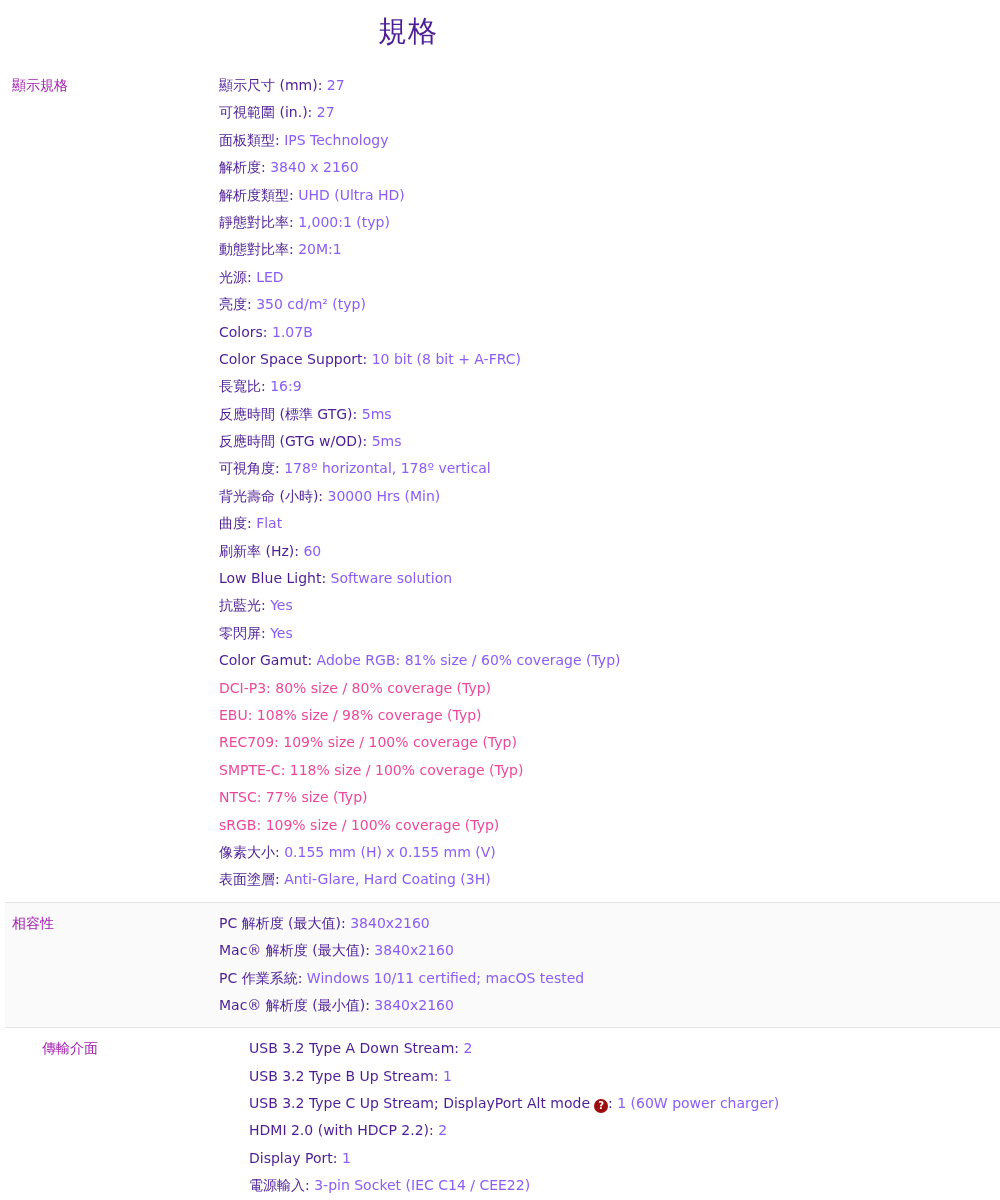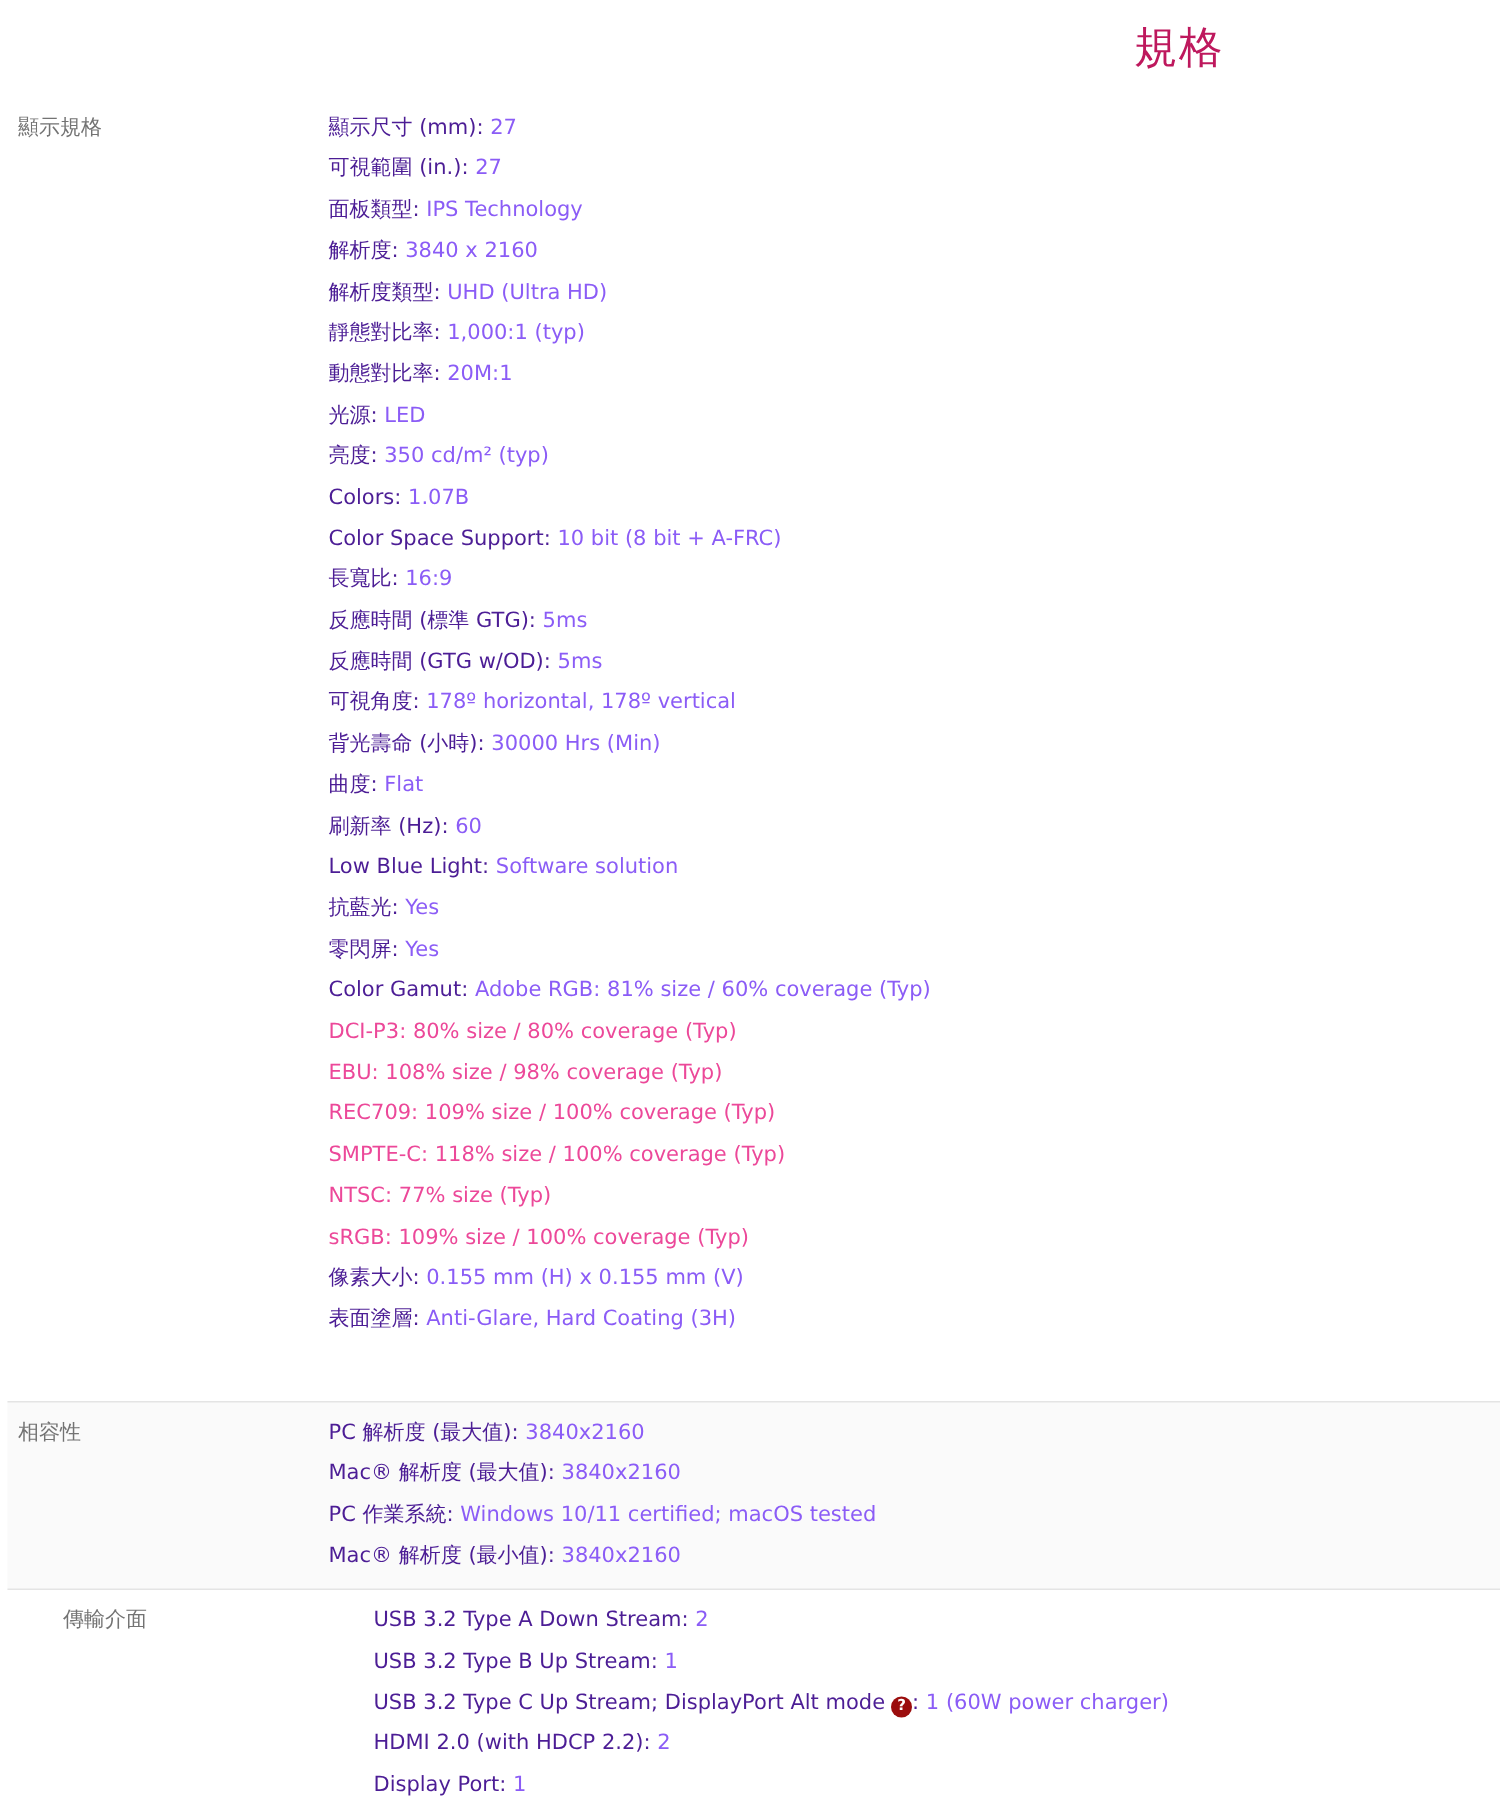--- a/index.html
+++ b/index.html
@@ -13,57 +13,56 @@
       overflow: hidden;
       font-family: "DejaVu Sans", "Liberation Sans", sans-serif;
       color: #333333;
       position: relative;
     }
     .page-title {
       position: absolute;
       top: 10px;
       left: 0;
       width: 816px;
-      text-align: right;
+      text-align: center;
       font-size: 29px;
       font-weight: normal;
-      color: #be185d;
+      color: #4c1d95;
       margin: 0;
       line-height: 42px;
       letter-spacing: 1px;
     }
     .spec-table {
       position: absolute;
       top: 72px;
       left: 5px;
       width: 995px;
     }
     .spec-section {
       display: flex;
       flex-direction: row;
       padding-top: 0;
       box-sizing: border-box;
     }
     .spec-section.alt {
       background: #fafafa;
-      margin-top: 32px;
     }
     .spec-section.bordered-top {
       border-top: 1px solid #e4e4e4;
     }
     .spec-section.bordered-bottom {
       border-bottom: 1px solid #e4e4e4;
     }
     .section-title {
       width: 209px;
       flex: 0 0 209px;
       padding-left: 7px;
       font-size: 14px;
       line-height: 27.4px;
-      color: #737373;
+      color: #a21caf;
       box-sizing: border-box;
     }
     .section-rows {
       flex: 1 1 auto;
       padding-left: 5px;
     }
     .spec-row {
       font-size: 14px;
       line-height: 27.4px;
       height: 27.4px;

